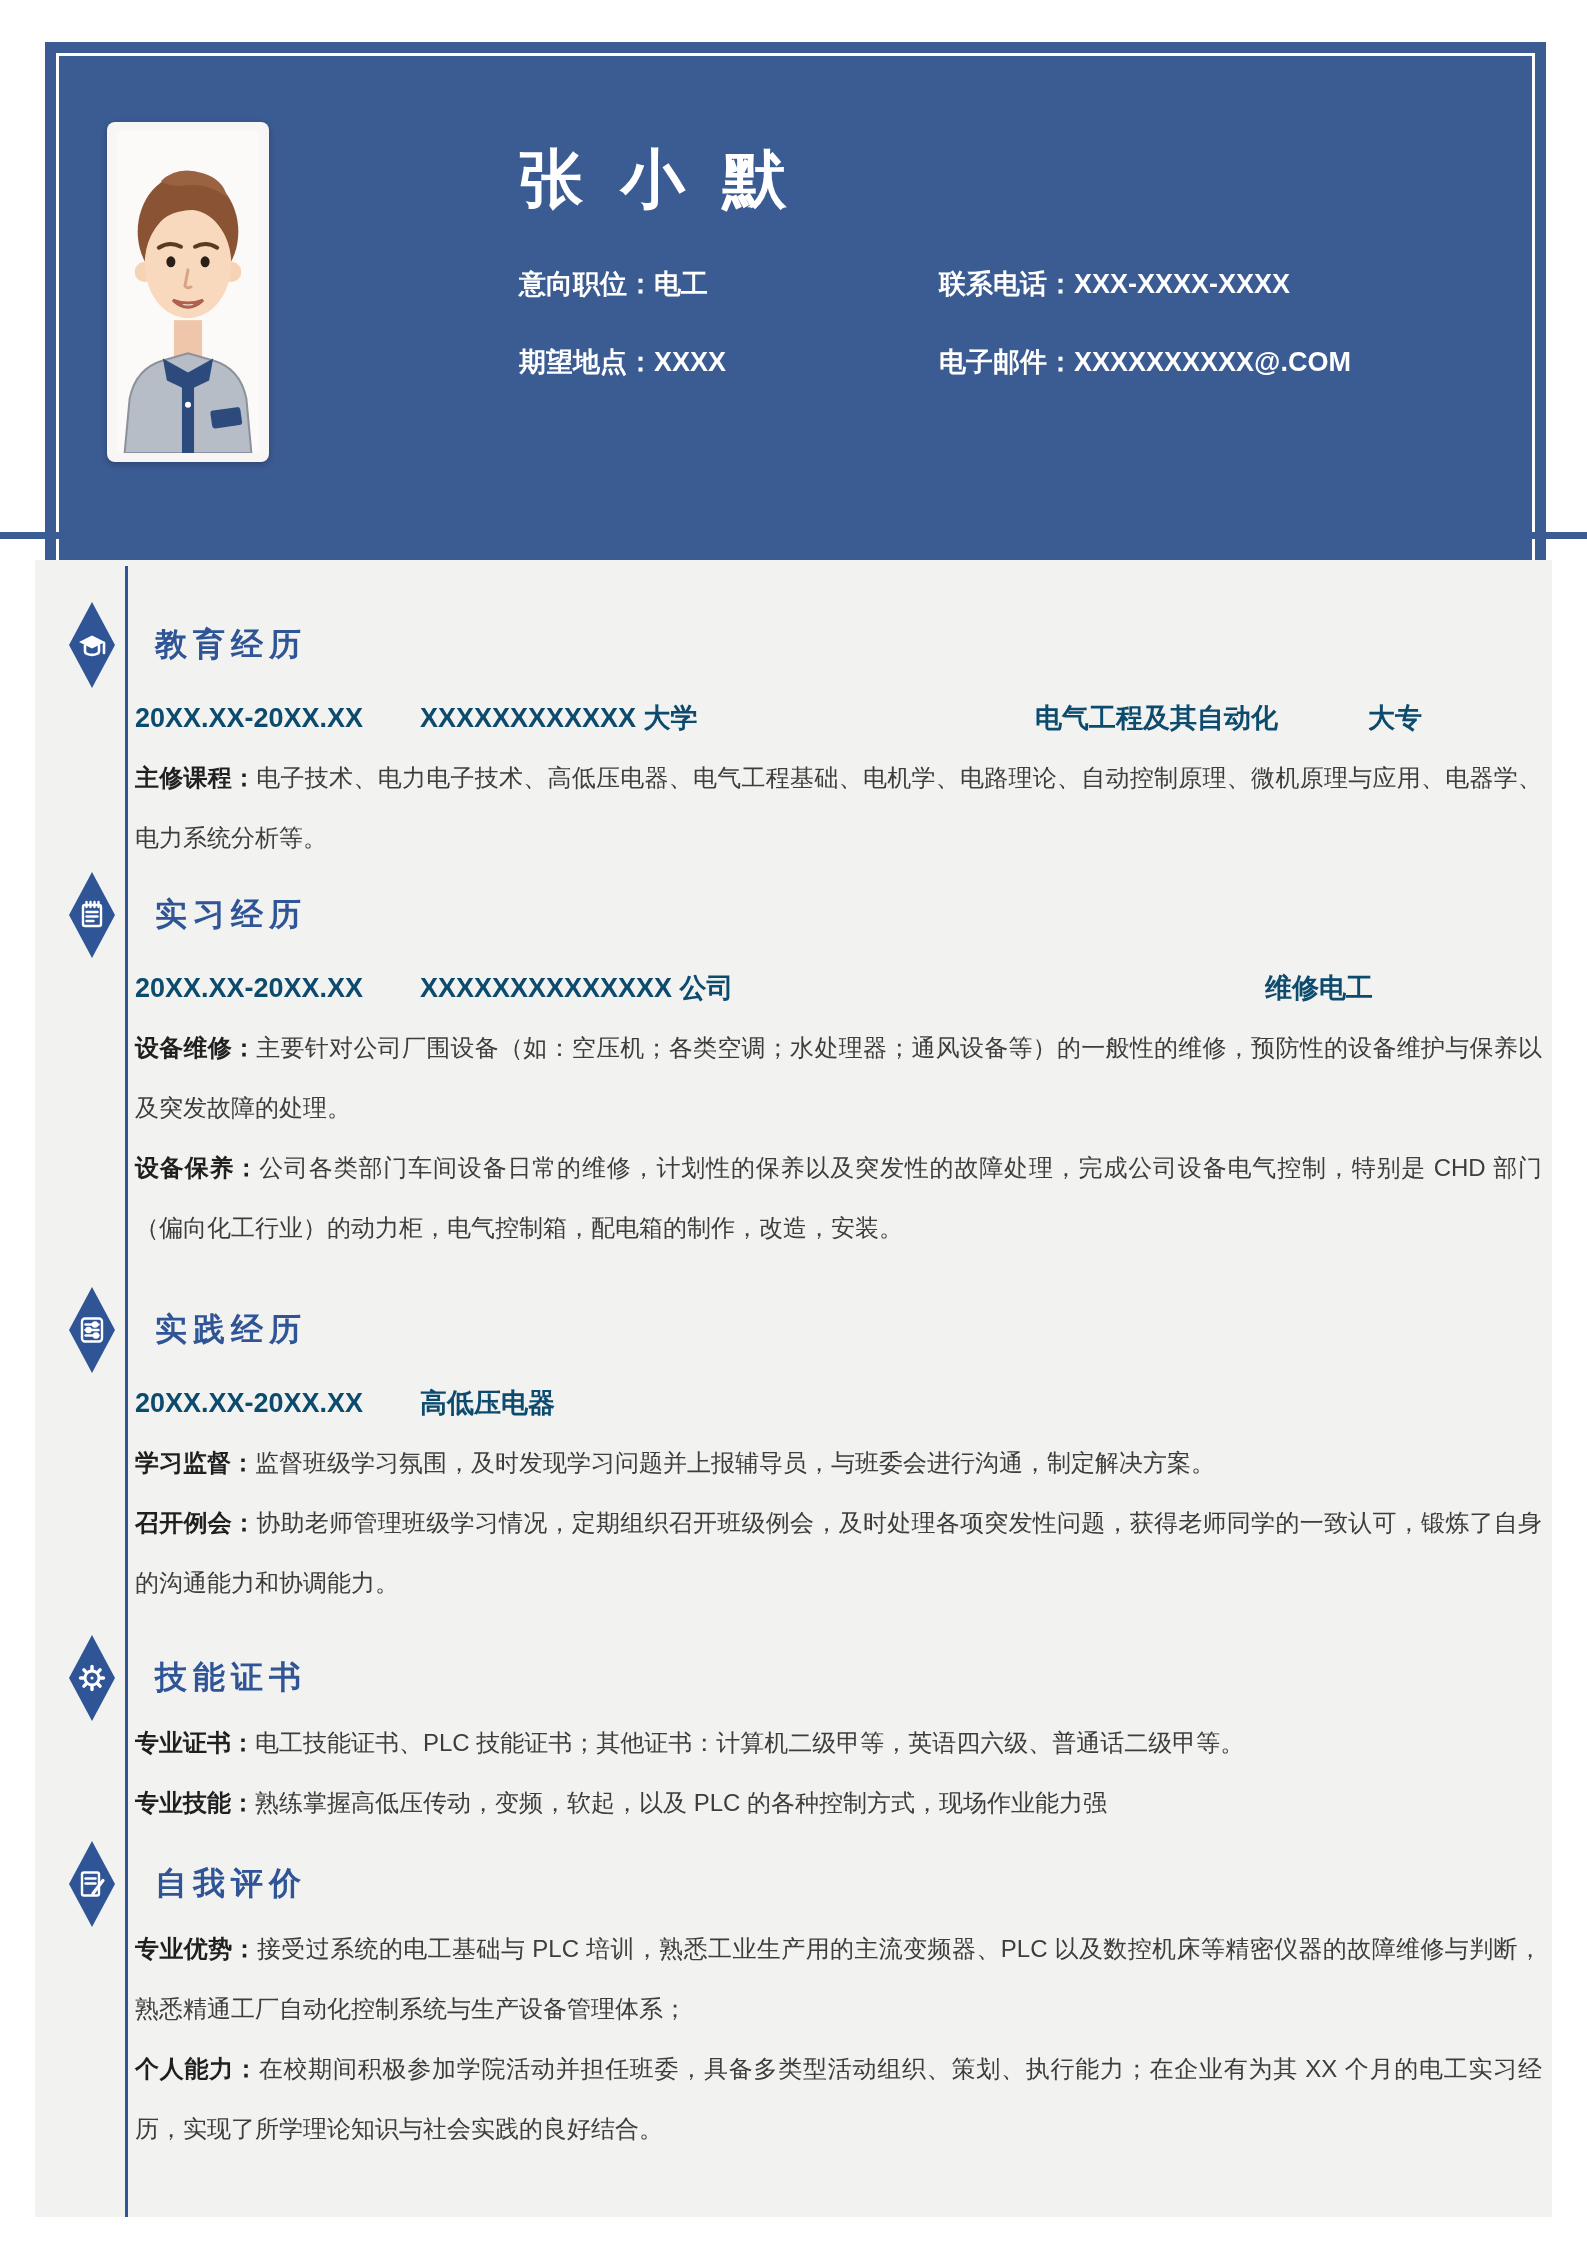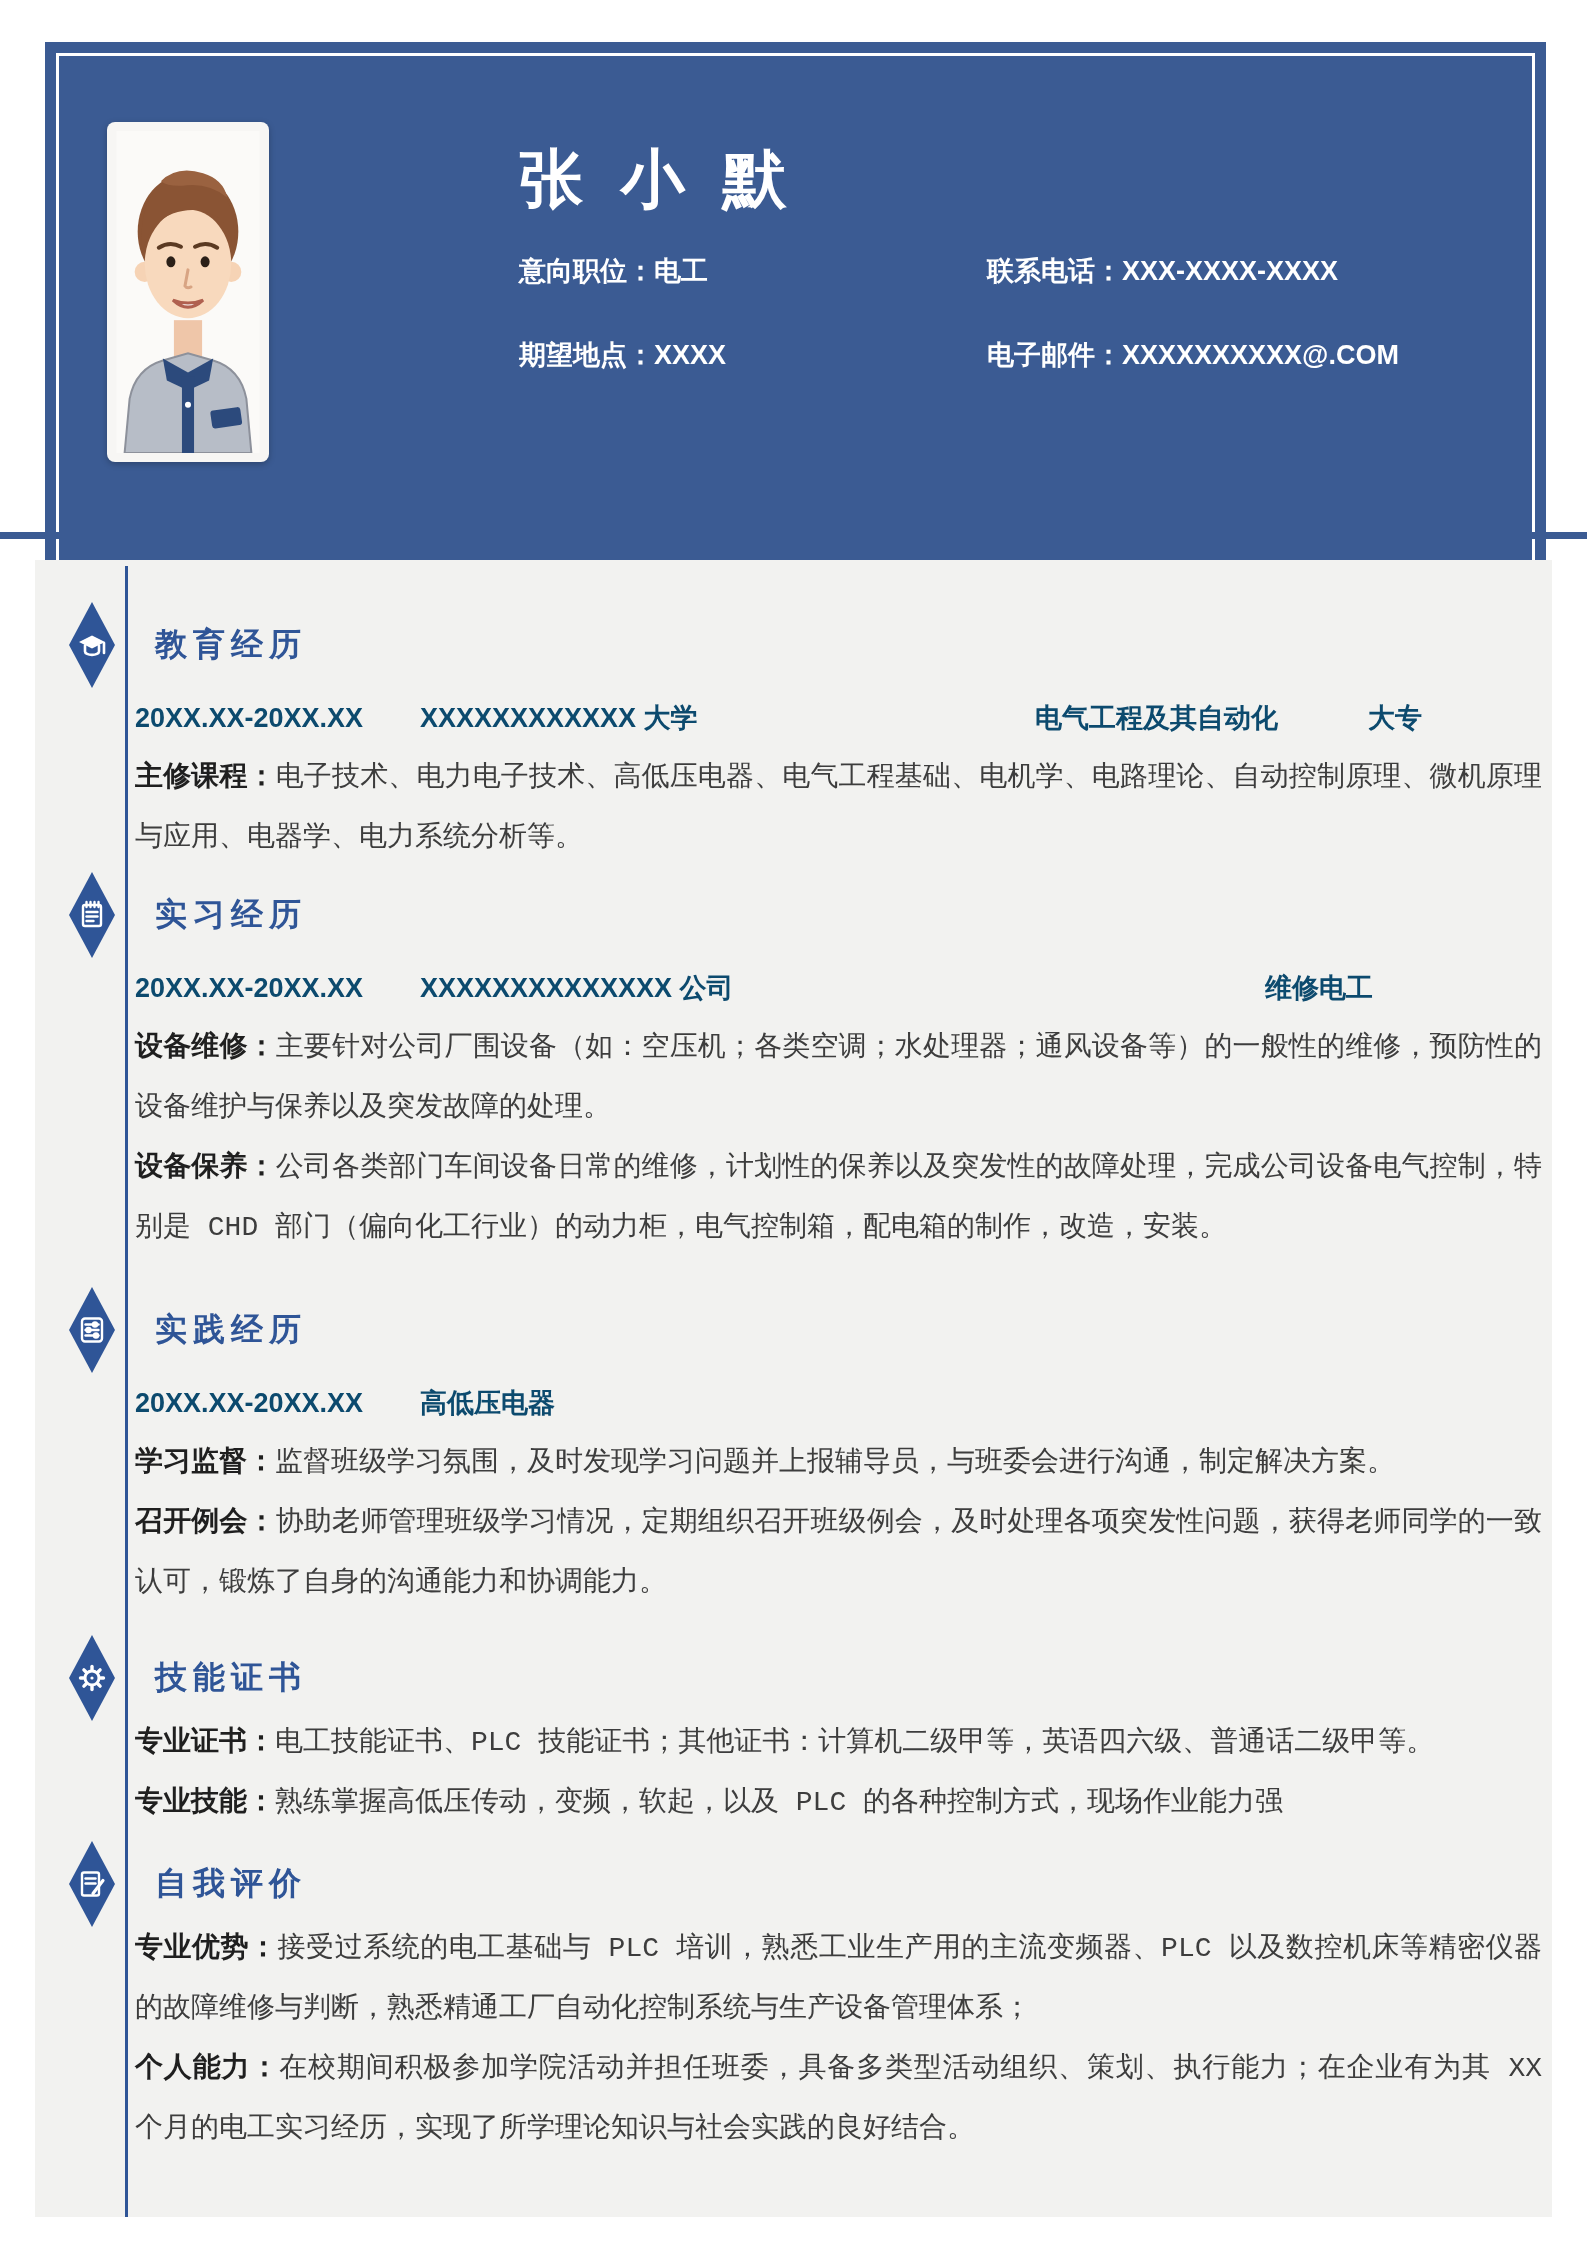--- a/index.html
+++ b/index.html
@@ -23,22 +23,22 @@
     background:#f7f6f4; border-radius:8px; padding:9px;
     box-shadow:0 2px 6px rgba(0,0,0,.25);
   }
   .photo-frame svg { width:100%; height:100%; display:block; }
   .header-text { position:absolute; left:460px; top:88px; right:40px; }
   .name {
     color:#ffffff; font-size:64px; font-weight:bold; letter-spacing:10px;
     line-height:1.1; white-space:nowrap;
   }
   .contact-grid {
-    margin-top:39px; display:grid; grid-template-columns:420px auto;
-    row-gap:42px; column-gap:0;gap:48px;
+    margin-top:52px; display:grid; grid-template-columns:420px auto;
+    row-gap:42px; column-gap:0;
   }
   .contact-item { color:#ffffff; font-size:27px; font-weight:bold; white-space:nowrap; }
   .contact-item .c-label { color:#ffffff; }
   
   .divider-strip { position:absolute; left:0; top:532px; width:100%; height:7px; background:#3b5b93; }
   
   .resume-body {
     position:absolute; left:35px; top:560px; width:1517px; height:1657px;
     background:#f2f2f0;
   }
@@ -54,21 +54,21 @@
   .section-title {
     color:#2f5597; font-size:32px; font-weight:bold; letter-spacing:6px; margin-left:20px;
   }
   .meta-row { display:flex; margin-top:8px; line-height:60px; white-space:nowrap; }
   .meta-row span { font-size:27px; font-weight:bold; color:#0c4a6e; }
   .m-date { width:285px; }
   .edu-org { width:615px; }
   .edu-major { width:333px; }
   .intern-org { width:845px; }
   .para {
-    font-size:28px; color:#3d3d3d; line-height:60px; text-align:justify;font-family:Liberation Mono, monospace;
+    font-size:24px; color:#3d3d3d; line-height:60px; text-align:justify;
   }
   .para b { color:#1f1f1f; }
   .paras { margin-top:0; }
   .node svg { display:block; }
 </style>
 </head>
 <body>
 
 <div class="page">
 

